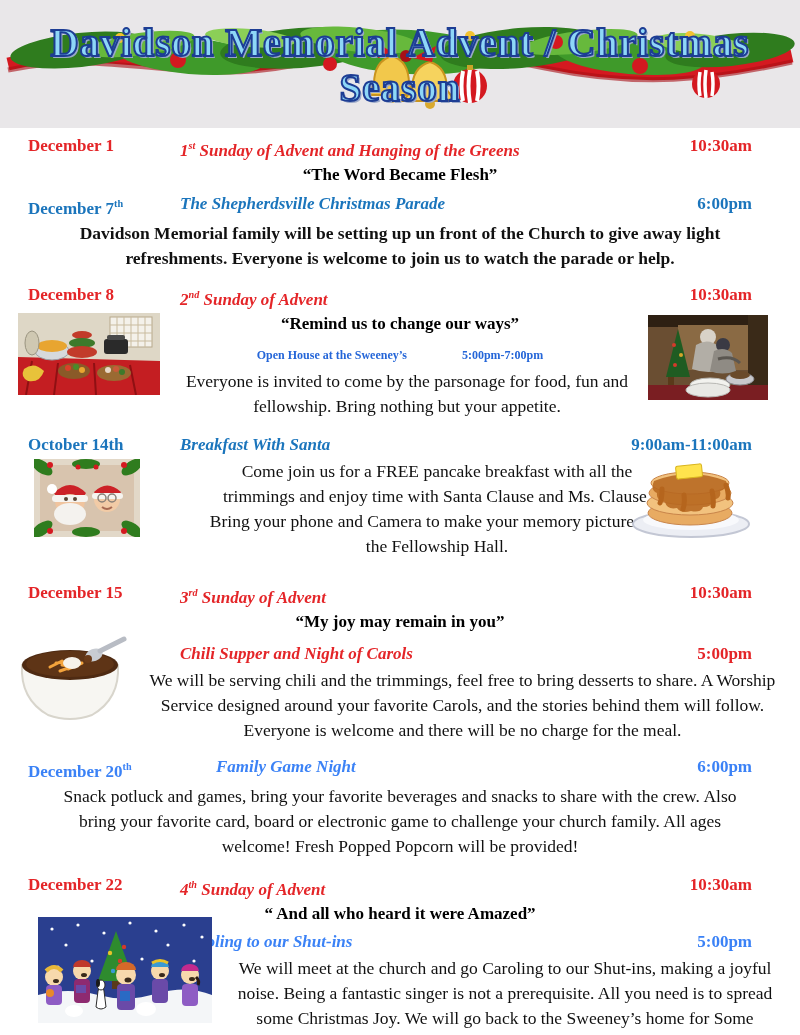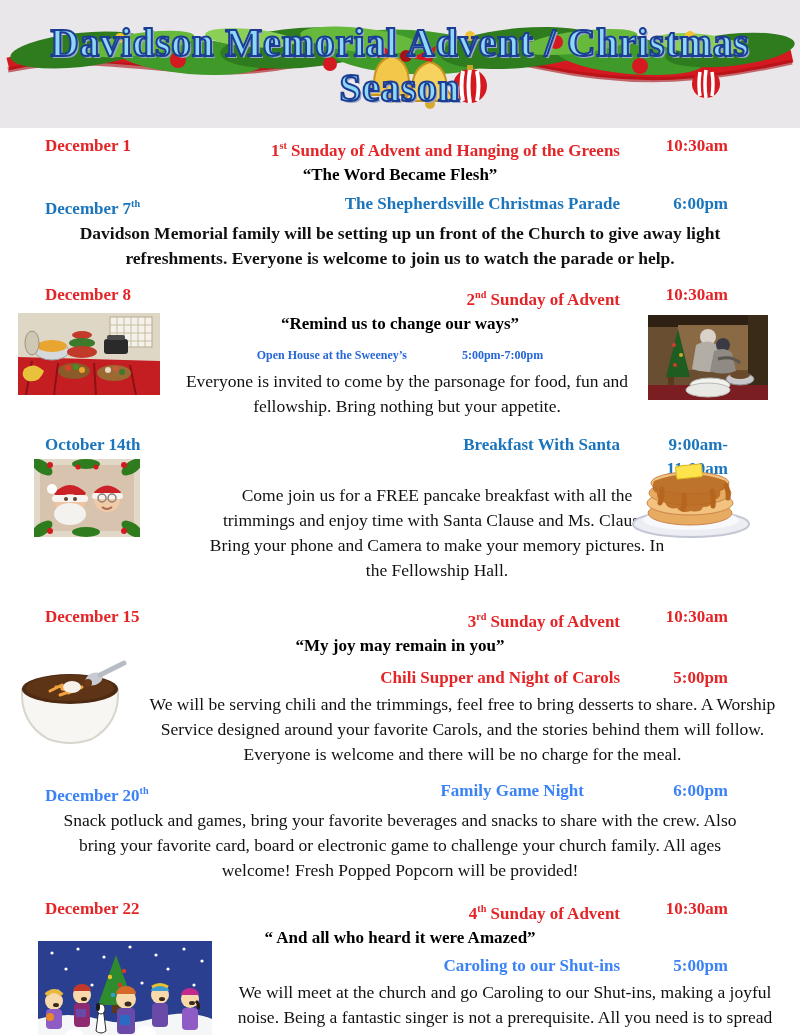--- a/index.html
+++ b/index.html
@@ -10,23 +10,23 @@
   .banner{position:relative;width:800px;height:128px;background:#e9e7e9;}
   .banner svg{position:absolute;top:0;left:0;overflow:visible;}
   .banner-title{position:absolute;top:20px;left:0;width:100%;text-align:center;z-index:5;
     font-size:39px;font-weight:bold;letter-spacing:1px;color:#8ed7f7;
     -webkit-text-stroke:2px #1d3d94;text-shadow:2px 2px 0 #9aa8c8;}
 
   
   .ev{position:relative;}
   .head{display:grid;grid-template-columns:180px 1fr 180px;line-height:24px;
         font-size:17px;font-weight:bold;}
-  .head .date{padding-left:45px;white-space:pre;}
-  .head .title{text-align:right;}
-  .head .time{text-align:right;padding-right:72px;}
+  .head .date{padding-left:28px;white-space:pre;}
+  .head .title{text-align:left;font-style:italic;}
+  .head .time{text-align:right;padding-right:48px;}
   sup{font-size:60%;}
   .verse{text-align:center;font-size:17px;font-weight:bold;color:#000000;line-height:24px;}
   .desc{font-size:17.5px;line-height:25px;text-align:center;color:#111;}
   .bold{font-weight:bold;}
   .red{color:#e42528;}
   .blue{color:#1b75bc;}
   .bblue{color:#2566d8;}
   .purple{color:#3b82f6;gap:36px;}
   .subrow{display:flex;justify-content:center;gap:55px;font-size:12px;font-weight:bold;line-height:24px;}
   .img-abs{position:absolute;}

